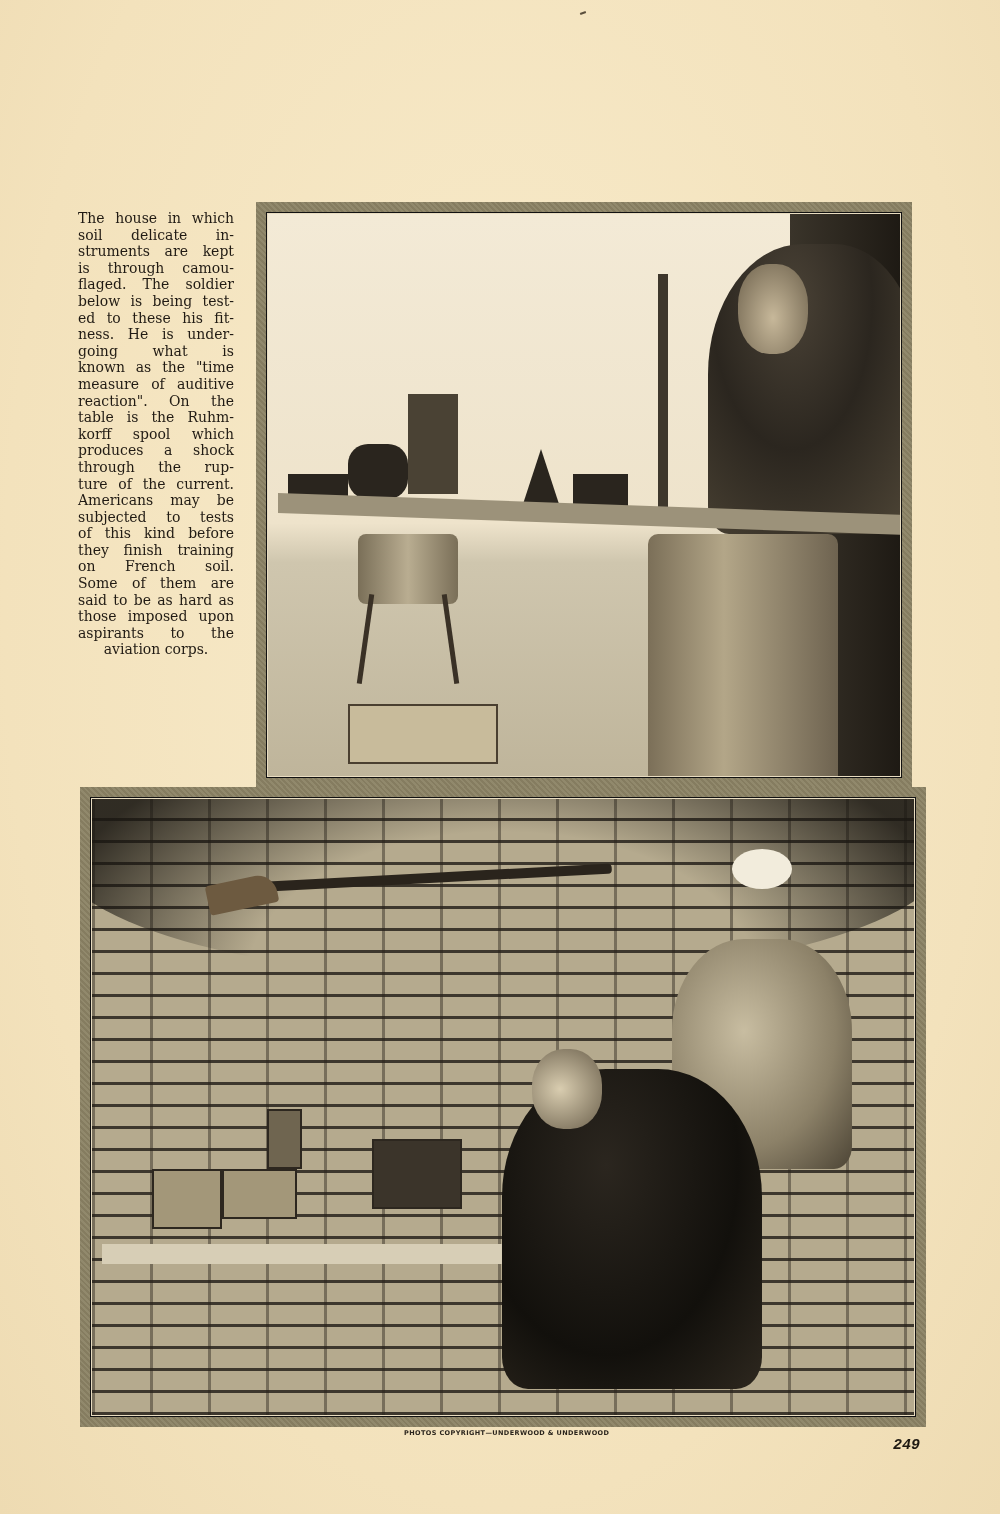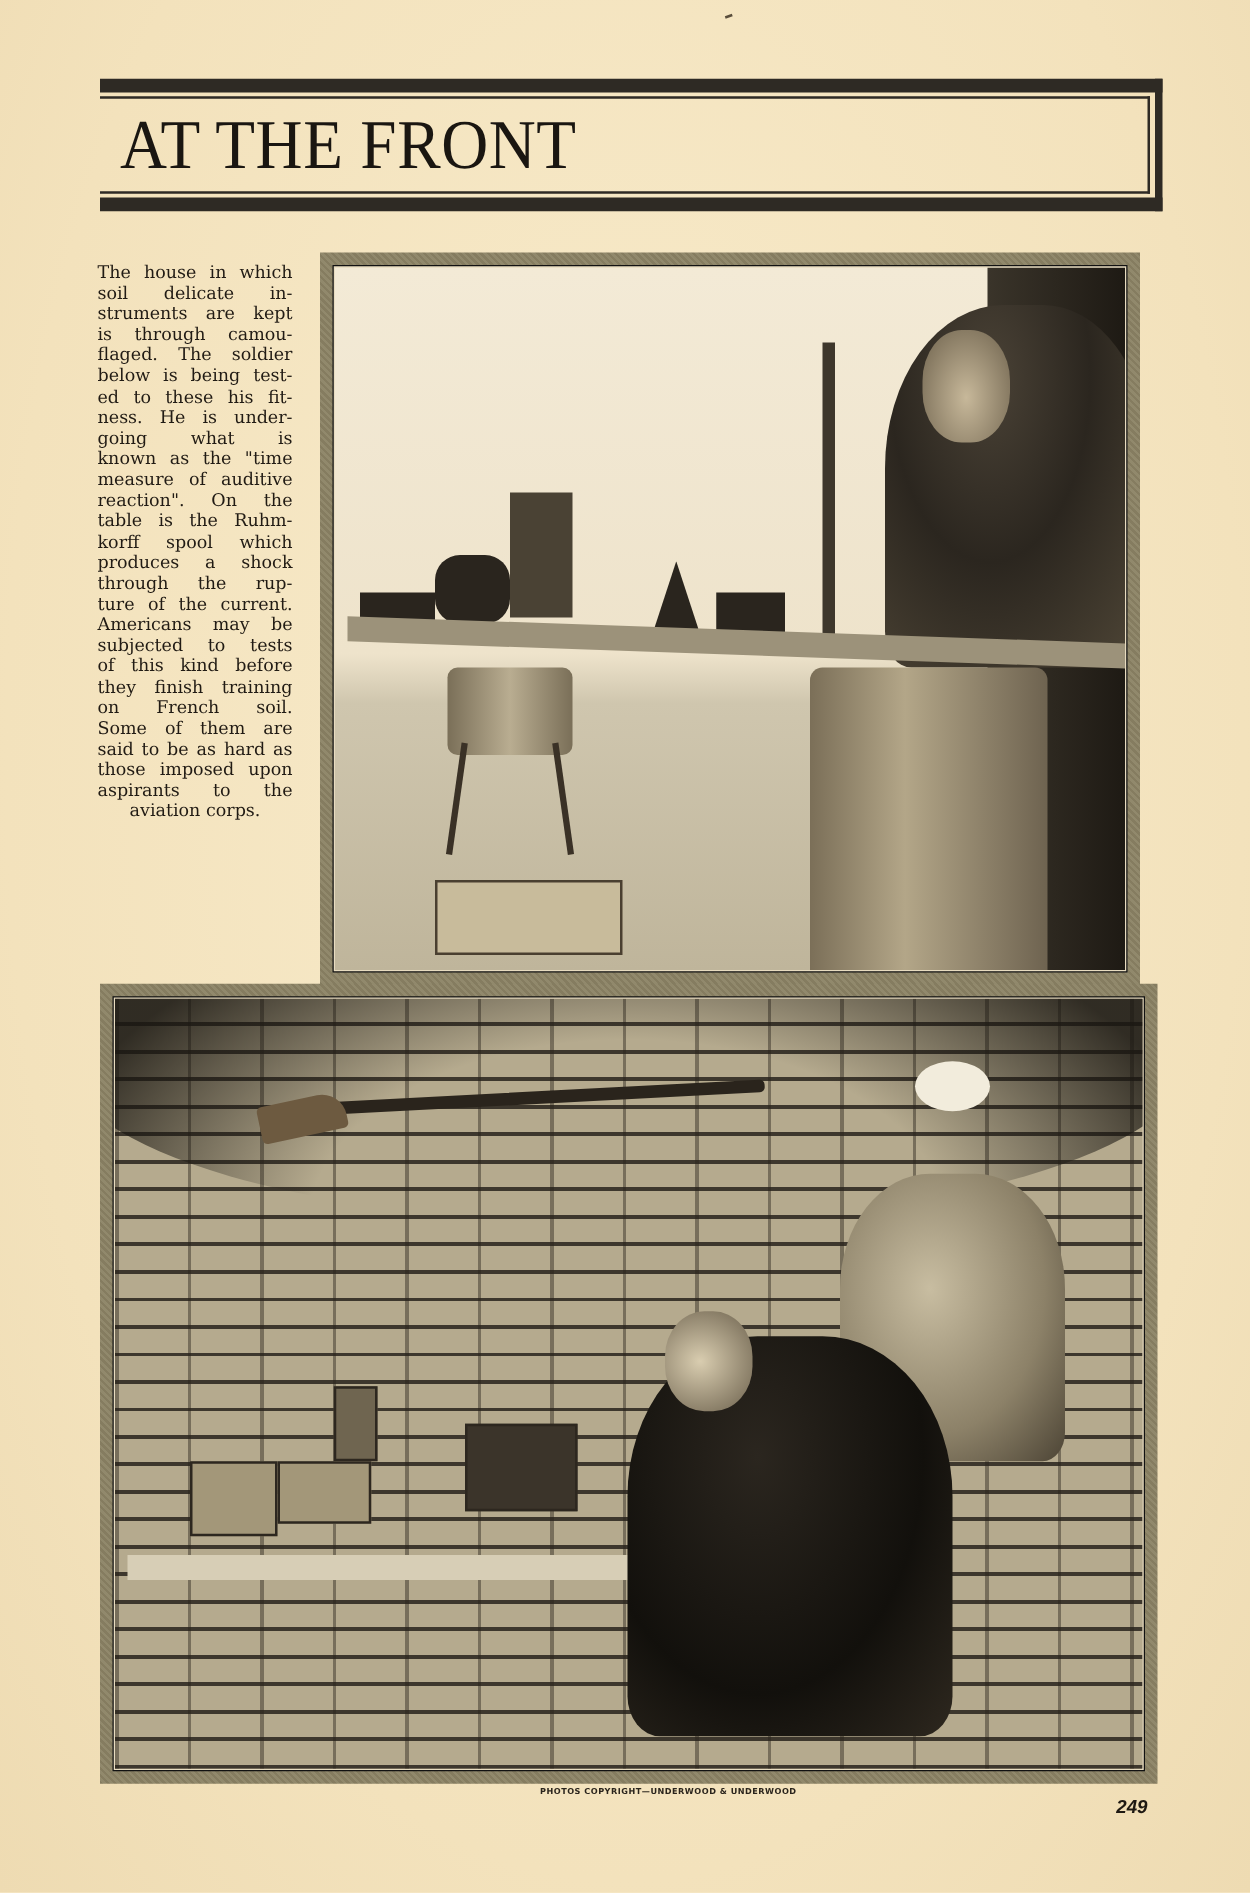--- a/index.html
+++ b/index.html
@@ -101,42 +101,39 @@
     .patient { position: absolute; left: 580px; top: 140px; width: 180px; height: 230px;
       background: radial-gradient(ellipse at 40% 40%, #c8bda1 0%, #8c8168 60%, #4c4435 100%);
       border-radius: 40% 40% 10% 10%; }
     .patient-bandage { position: absolute; left: 640px; top: 50px; width: 60px; height: 40px;
       background: #f2ecdc; border-radius: 50%; }
     .bench { position: absolute; left: 10px; top: 445px; width: 470px; height: 20px; background: #d7ceb6; }
     .box { position: absolute; background: #a39779; border: 2px solid #2d271f; }
 
     
     .credit {
-      position: absolute; left: 408px; top: 1429px;
+      position: absolute; left: 380px; top: 1429px;
       font-family: "DejaVu Sans", sans-serif; font-weight: bold;
       font-size: 6.5px; letter-spacing: 0.4px; color: #2a241c; padding-left: 24px;
     }
     .page-number {
       position: absolute; left: 893px; top: 1437px;
-      font-family: Liberation Sans, sans-serif; font-weight: bold; font-style: italic;
+      font-family: Liberation Mono, monospace; font-weight: bold; font-style: italic;
       font-size: 15px; color: #1e1912;
     }
     .stray-mark { position: absolute; left: 580px; top: 12px; width: 6px; height: 2px;
       background: #5a4e3c; transform: rotate(-20deg); }
   </style>
 </head>
 <body>
 
 <div class="page">
 
   <div class="stray-mark"></div>
 
-  <div class="title-frame">
-    <div class="title-text">AT THE FRONT</div>
-  </div>
 
   <div class="caption">
     <div>The house in which</div>
     <div>soil delicate in-</div>
     <div>struments are kept</div>
     <div>is through camou-</div>
     <div>flaged. The soldier</div>
     <div>below is being test-</div>
     <div>ed to these his fit-</div>
     <div>ness. He is under-</div>

